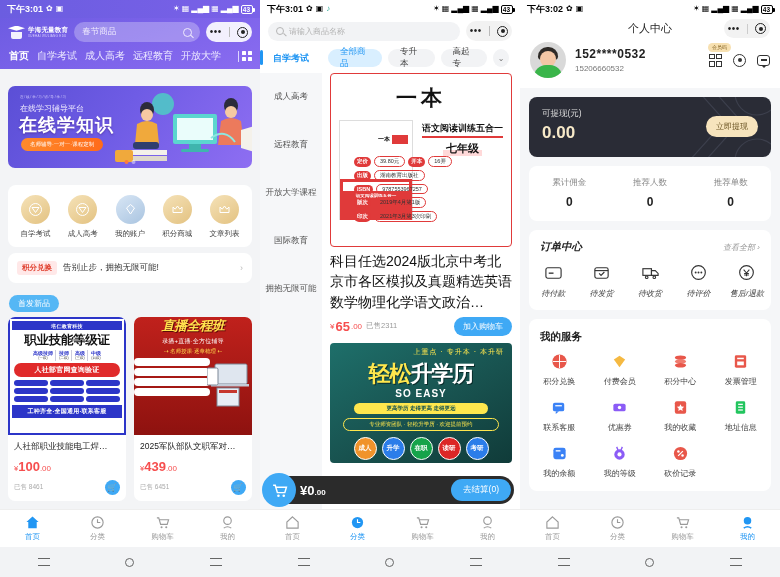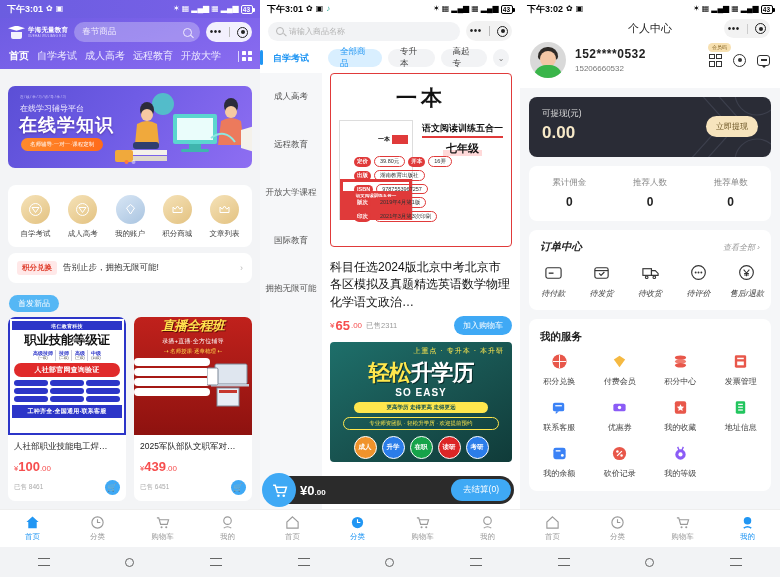--- a/index.html
+++ b/index.html
@@ -185,21 +185,21 @@
   .bk-cover .top .yb { position:absolute; right:22px; top:14px; font-size:6px; font-weight:bold; color:#111; }
   .bk-cover .bt { height:41px; background:#e03a3a; padding:3px; }
   .bk-cover .bt .w { background:#fff; height:9px; margin-bottom:2px; }
   .bk-cover .bt .t { color:#fff; font-size:4.5px; text-align:center; font-weight:bold; }
   .bk-rows { position:absolute; right:7px; top:82px; width:150px; }
   .bk-r { display:flex; align-items:center; gap:3px; margin-bottom:3px; }
   .bk-k { background:#e03a3a; color:#fff; font-size:5.5px; font-weight:bold; padding:1.5px 3px;
           border-radius:6px; white-space:nowrap; }
   .bk-v { border:.8px solid #e03a3a; border-radius:6px; font-size:5.5px; color:#333; padding:1px 5px;
           white-space:nowrap; }
-  .bk-title { font-size:12px; color:#111; line-height:1.45; margin-top:12px; }
+  .bk-title { font-size:14px; color:#111; line-height:1.45; margin-top:4px; }
   .bk-price { display:flex; align-items:center; gap:4px; margin-top:5px; }
   .bk-price .y { color:#f64e4e; font-size:8px; }
   .bk-price .b { color:#f64e4e; font-size:13px; font-weight:bold; }
   .bk-price .d { color:#f64e4e; font-size:8px; }
   .bk-price .so { font-size:7.5px; color:#999; }
   .bk-price .btn { margin-left:auto; background:#3fa9f5; color:#fff; font-size:8px; border-radius:10px;
                    padding:4px 9px; }
   .ad2 { margin-top:7px; height:120px; border-radius:4px; overflow:hidden; position:relative;
          background:linear-gradient(150deg,#1e6f6a 0%,#18524f 55%,#103b39 100%); }
   .ad2 .top { color:#ffe74d; font-size:7px; text-align:right; padding:4px 8px 0; letter-spacing:1px; }
@@ -932,38 +932,38 @@
                   <rect x="2.5" y="3" width="13" height="12" rx="2.5" fill="#3b82f6"></rect>
                   <rect x="5" y="5.5" width="5" height="1.4" fill="#fff"></rect>
                   <circle cx="12" cy="11" r="1.5" fill="#fff"></circle>
                 </svg>
               </span>
             <span class="lb">我的余额</span>
           </div>
           <div class="sv">
             <span class="sq">
                 <svg width="17" height="17" viewBox="0 0 18 18">
+                  <circle cx="9" cy="10" r="5.5" fill="#8b5cf6"></circle>
+                  <circle cx="9" cy="10" r="2.2" fill="#fff"></circle>
+                  <path d="M6 2 l1.5 3.5 M12 2 l-1.5 3.5" stroke="#8b5cf6" stroke-width="1.5"></path>
+                </svg>
+              </span>
+            <span class="lb">我的等级</span>
+          </div>
+          <div class="sv">
+            <span class="sq">
+                <svg width="17" height="17" viewBox="0 0 18 18">
                   <circle cx="9" cy="9" r="7" fill="#e8574a"></circle>
                   <path d="M6.5 11.5 L11.5 6.5" stroke="#fff" stroke-width="1.3"></path>
                   <circle cx="6.8" cy="6.8" r="1.3" fill="#fff"></circle>
                   <circle cx="11.2" cy="11.2" r="1.3" fill="#fff"></circle>
                 </svg>
               </span>
             <span class="lb">砍价记录</span>
           </div>
-          <div class="sv">
-            <span class="sq">
-                <svg width="17" height="17" viewBox="0 0 18 18">
-                  <circle cx="9" cy="10" r="5.5" fill="#8b5cf6"></circle>
-                  <circle cx="9" cy="10" r="2.2" fill="#fff"></circle>
-                  <path d="M6 2 l1.5 3.5 M12 2 l-1.5 3.5" stroke="#8b5cf6" stroke-width="1.5"></path>
-                </svg>
-              </span>
-            <span class="lb">我的等级</span>
-          </div>
         </div>
       </div>
     </div>
 
     <div class="tabbar">
       <div class="tab">
         <svg class="ti" viewBox="0 0 16 16">
             <path d="M8 2 L14 7.5 V14 H2 V7.5 Z" fill="none" stroke="#9a9a9a" stroke-width="1.2"></path>
           </svg>
         <span class="tl">首页</span>

